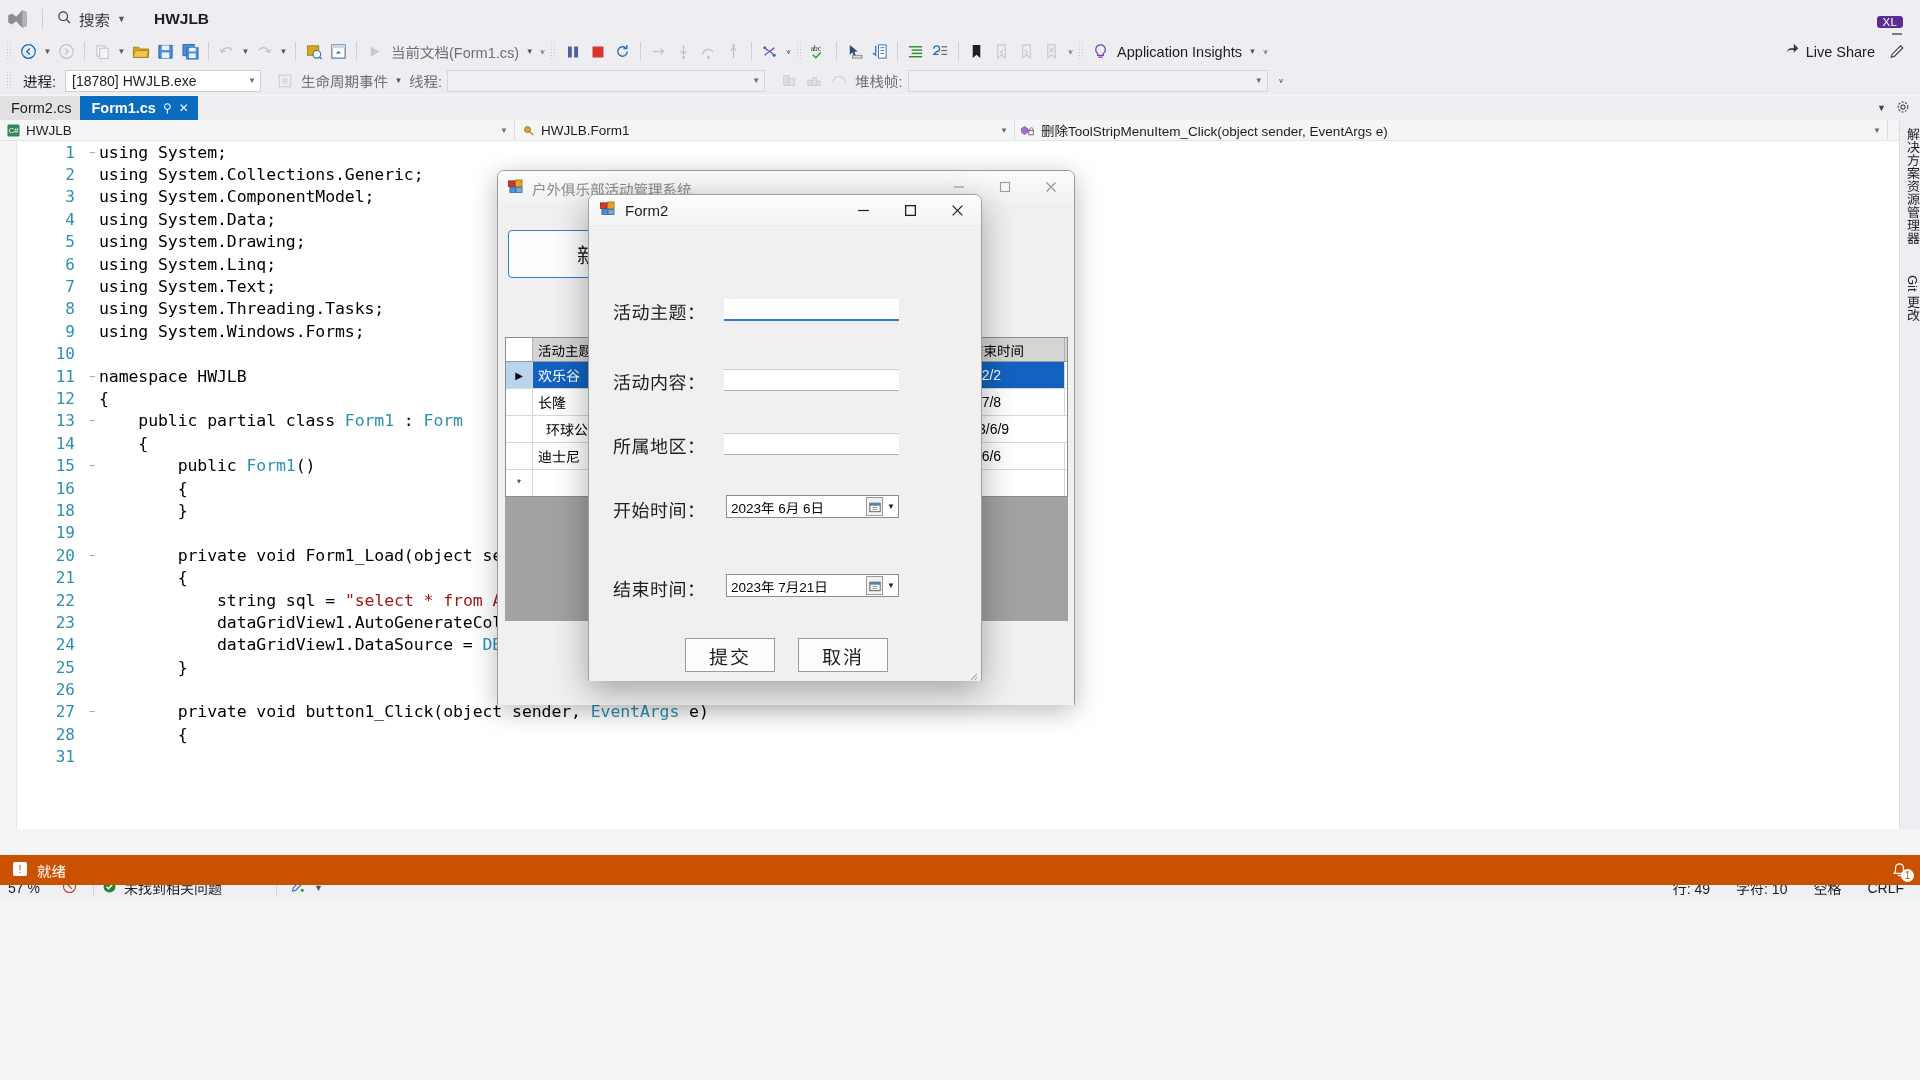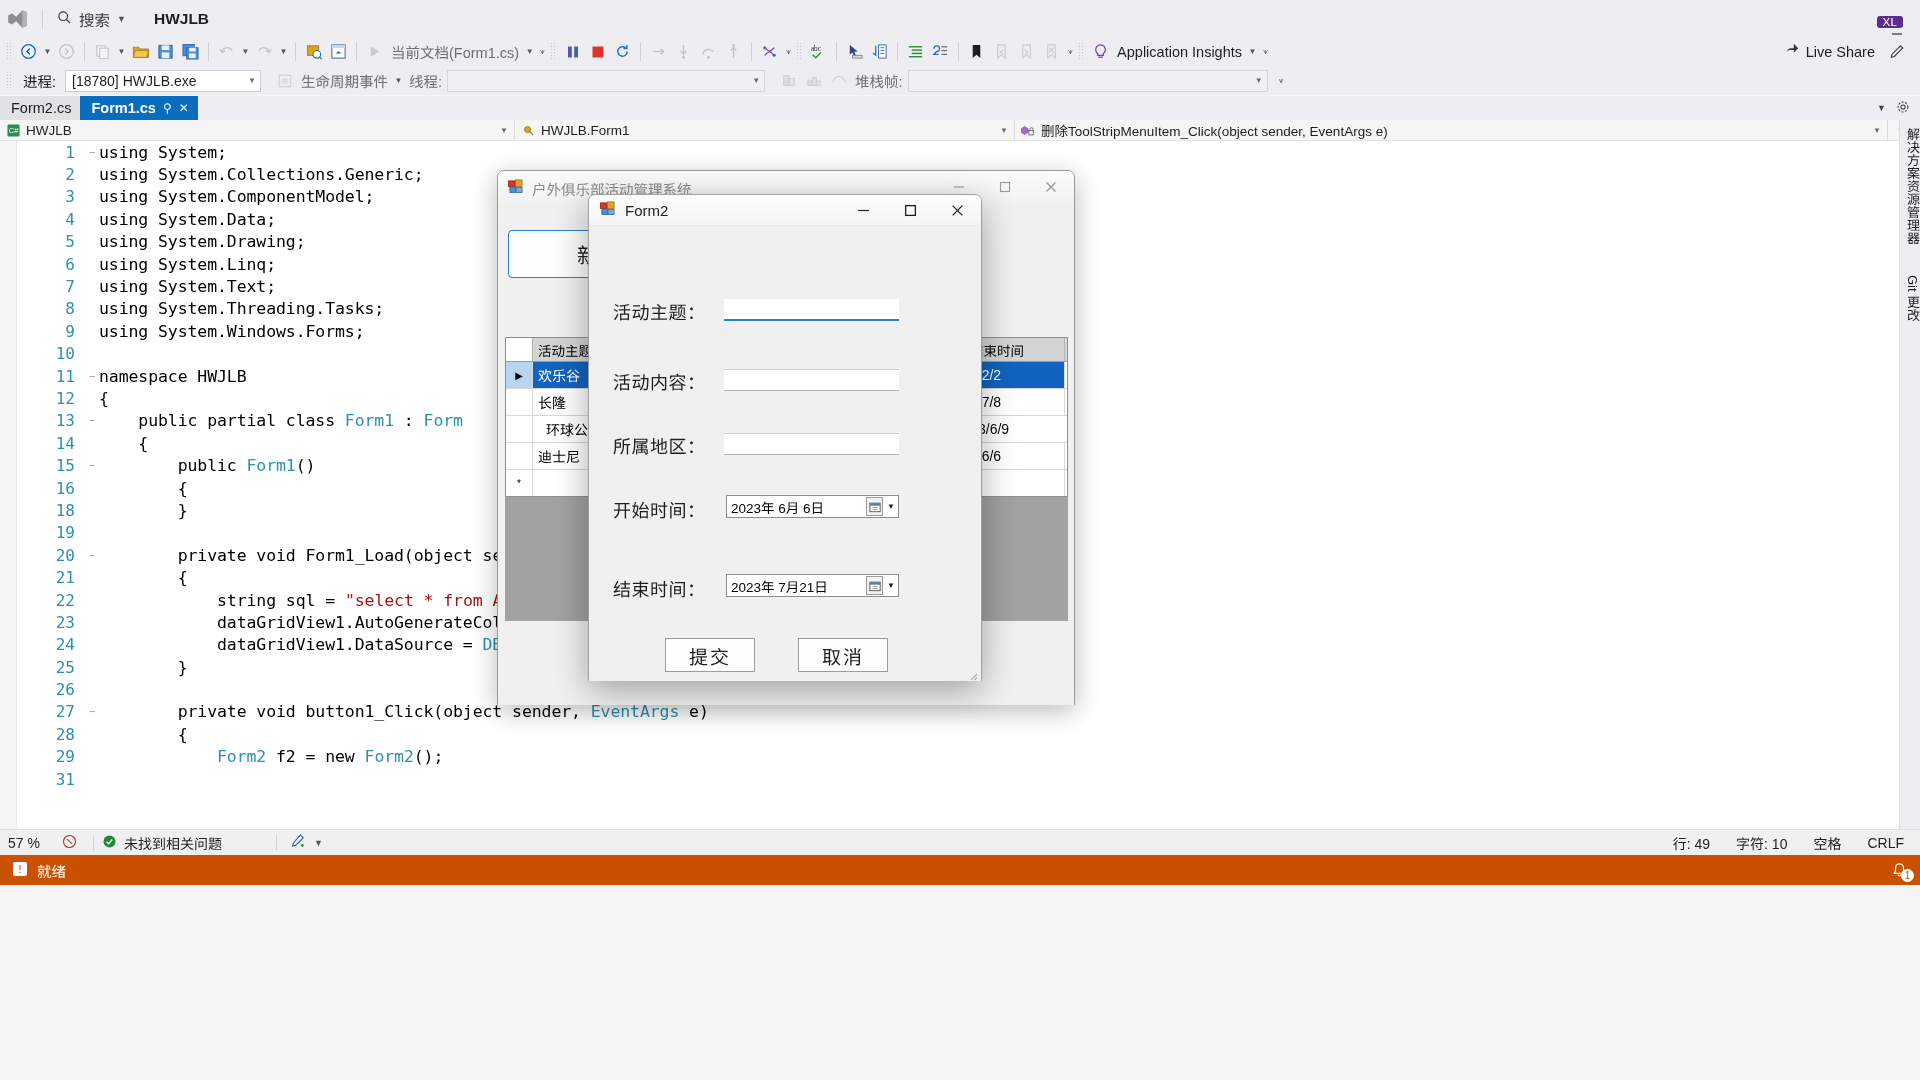--- a/index.html
+++ b/index.html
@@ -132,21 +132,21 @@
     position: absolute; right: 0; top: 120px; width: 21px; height: 709px;
     background: #eeeef2; border-left: 1px solid #dedee2;
   }
   .rdock-item {
     writing-mode: vertical-rl; font-size: 13px; color: #1e1e1e; padding: 8px 3px;
     white-space: nowrap; cursor: default;
   }
 
   
   .editor-status {
-    position: absolute; left: 0; top: 829px; width: 1920px; height: 26px;
+    position: absolute; left: 0; top: 874px; width: 1920px; height: 26px;
     background: #f0f0f0; display: flex; align-items: center; border-top: 1px solid #e1e1e1;
     font-size: 14px; color: #1e1e1e;
   }
   .zoomcell { width: 62px; padding-left: 8px; }
   .es-sep { width: 1px; height: 16px; background: #d3d3d3; margin: 0 8px; }
   .es-right { margin-left: auto; display: flex; align-items: center; gap: 26px; padding-right: 16px; }
   .statusbar {
     position: absolute; left: 0; top: 855px; width: 1920px; height: 30px;
     background: #ca5100; color: #fff; display: flex; align-items: center;
     font-size: 14.5px; padding: 0 12px;
@@ -641,21 +641,20 @@
         <div class="cline"><span class="lnum">19</span><span class="gly"></span><span class="ctext"></span></div>
         <div class="cline"><span class="lnum">20</span><span class="gly">−</span><span class="ctext"><span>        </span><span class="kw">private void </span><span>Form1_Load</span><span>(</span><span class="kw">object</span><span> send</span></span></div>
         <div class="cline"><span class="lnum">21</span><span class="gly"></span><span class="ctext"><span>        {</span></span></div>
         <div class="cline"><span class="lnum">22</span><span class="gly"></span><span class="ctext"><span>            </span><span class="kw">string</span><span> sql = </span><span class="str">"select * from Act</span></span></div>
         <div class="cline"><span class="lnum">23</span><span class="gly"></span><span class="ctext"><span>            dataGridView1.AutoGenerateColum</span></span></div>
         <div class="cline"><span class="lnum">24</span><span class="gly"></span><span class="ctext"><span>            dataGridView1.DataSource = </span><span class="typ">DBH</span></span></div>
         <div class="cline"><span class="lnum">25</span><span class="gly"></span><span class="ctext"><span>        }</span></span></div>
         <div class="cline"><span class="lnum">26</span><span class="gly"></span><span class="ctext"></span></div>
         <div class="cline"><span class="lnum">27</span><span class="gly">−</span><span class="ctext"><span>        </span><span class="kw">private void </span><span>button1_Click</span><span>(</span><span class="kw">object</span><span> sender, </span><span class="typ">EventArgs</span><span> e)</span></span></div>
         <div class="cline"><span class="lnum">28</span><span class="gly"></span><span class="ctext"><span>        {</span></span></div>
-        <div class="cline"><span class="lnum">29</span><span class="gly"></span><span class="ctext"><span>            </span><span class="typ">Form2</span><span> f2 = </span><span class="kw">new </span><span class="typ">Form2</span><span>();</span></span></div>
         <div class="cline"><span class="lnum">31</span><span class="gly"></span><span class="ctext"></span></div>
       </div>
   </div>
 
   <div class="ed-scroll">
     <div class="thumbtop">
       <svg width="12" height="12" viewBox="0 0 12 12">
           <path d="M2 8 6 4l4 4" fill="none" stroke="#666" stroke-width="1.3"></path>
         </svg>
     </div>
@@ -825,21 +824,21 @@
           <svg width="12" height="12" viewBox="0 0 14 14">
               <rect x="1" y="2.5" width="12" height="10" fill="#fff" stroke="#4a4a4a" stroke-width="1"></rect>
               <rect x="1" y="2.5" width="12" height="3" fill="#5a7ea8"></rect>
               <line x1="4" y1="7.5" x2="10" y2="7.5" stroke="#7a7a7a" stroke-width=".9"></line>
               <line x1="4" y1="10" x2="10" y2="10" stroke="#7a7a7a" stroke-width=".9"></line>
             </svg>
         </span>
         <span class="darr">▼</span>
       </div>
 
-      <div class="f2-btn" style="position:absolute; left:76px; top:412px;text-align:right;">提交</div>
+      <div class="f2-btn" style="position:absolute; left:96px; top:412px;text-align:right;">提交</div>
       <div class="f2-btn" style="position:absolute; left:209px; top:412px;">取消</div>
 
       <span class="f2-grip">
         <svg width="12" height="12" viewBox="0 0 12 12">
             <path d="M11 5 5 11M11 8.5 8.5 11" stroke="#b0b0b0" stroke-width="1.1"></path>
           </svg>
       </span>
     </div>
   </div>
 

